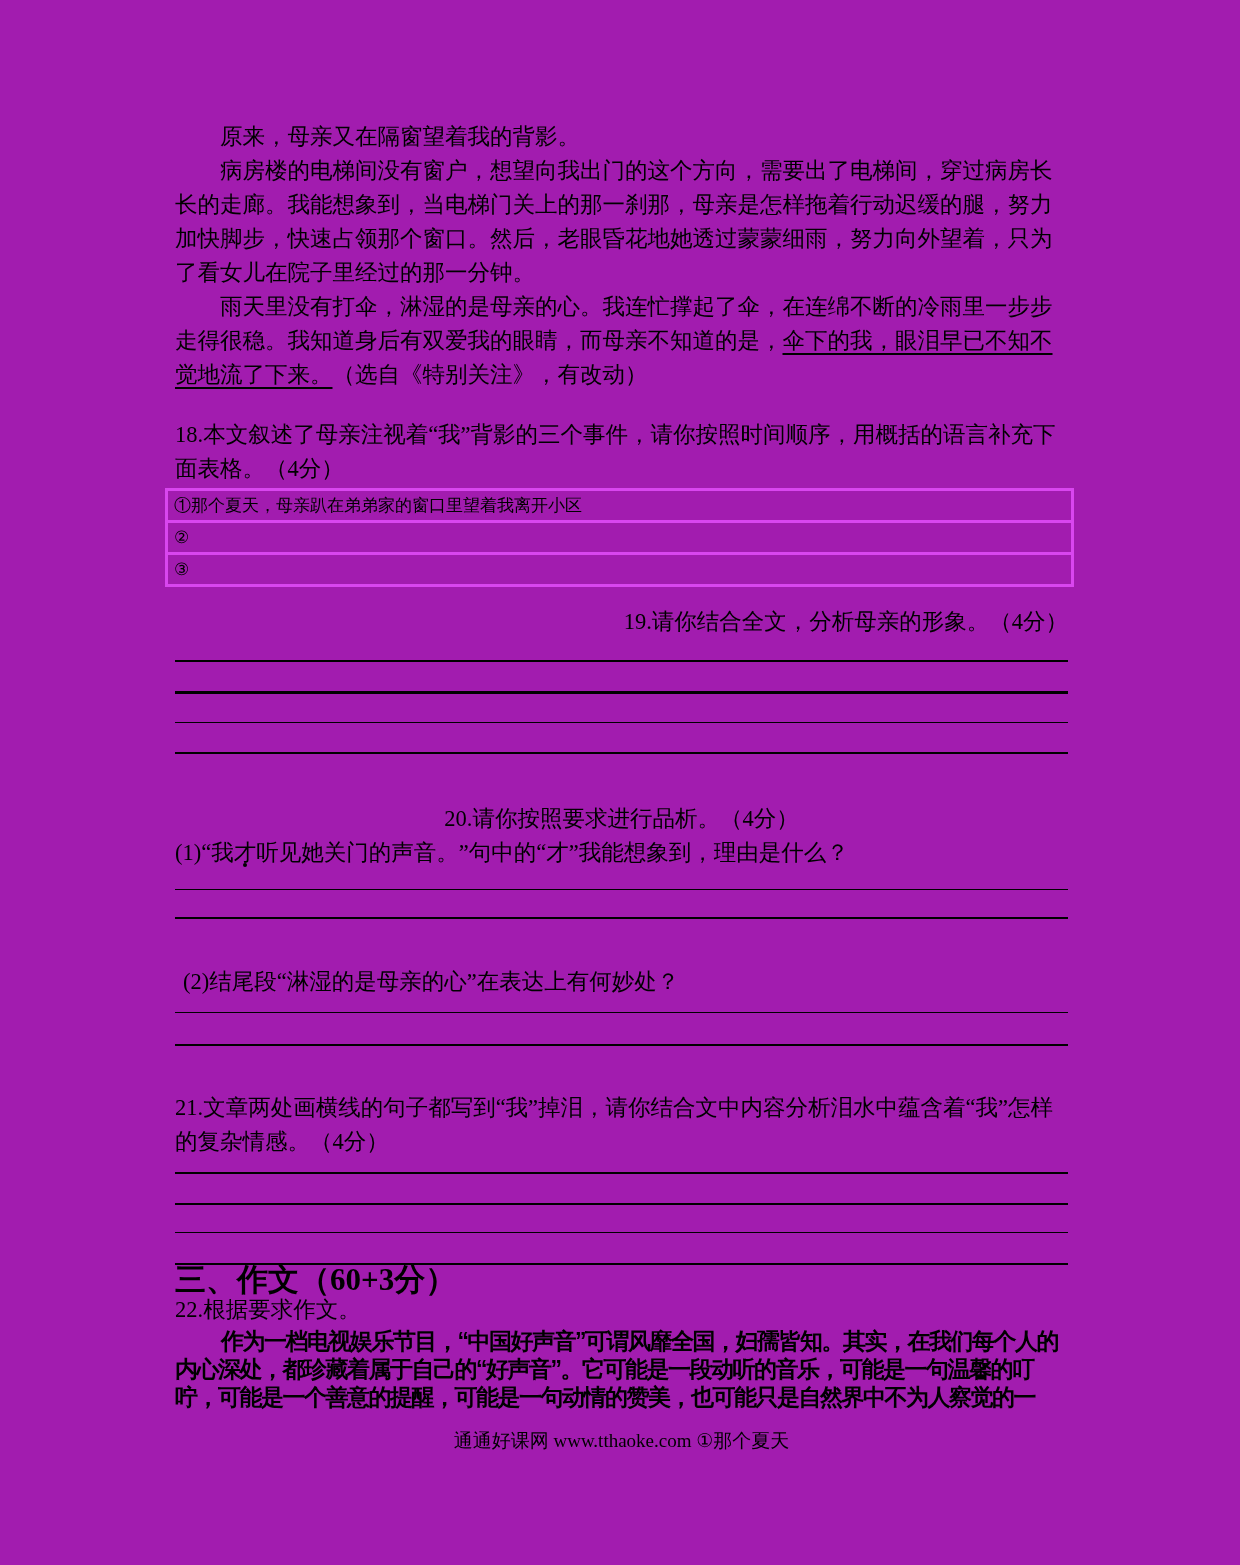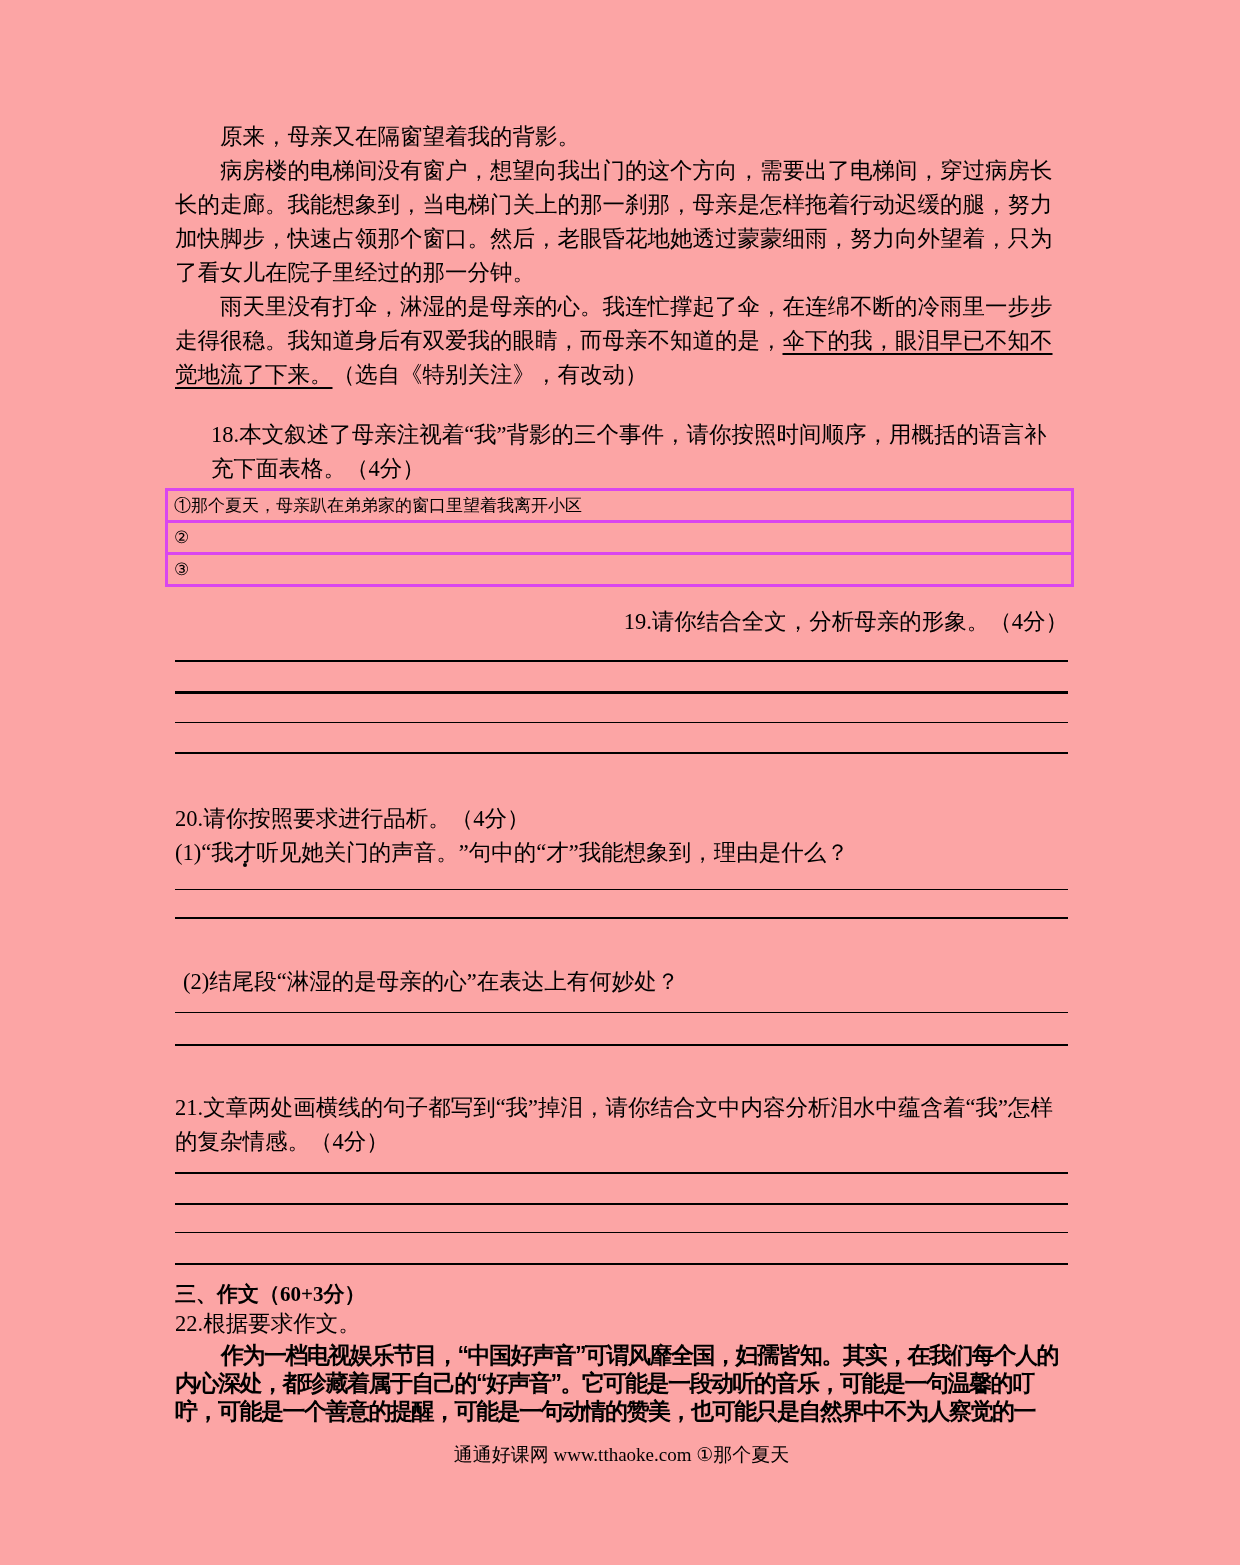--- a/index.html
+++ b/index.html
@@ -1,21 +1,21 @@
 <!DOCTYPE html>
 <html><head>
 <meta charset="utf-8">
 <style>
   html, body { margin: 0; padding: 0; background: #ffffff; }
   .page {
     position: relative;
     width: 1240px;
     height: 1565px;
     box-sizing: border-box;
-    background: #fca5a5;
+    background: #a21caf;
     padding: 120px 172px 0 175px;
     font-family: "Liberation Serif", "DejaVu Serif", serif;
     font-size: 22.5px;
     line-height: 34px;
     color: #000000;
   }
   p { margin: 0; }
   .indent { text-indent: 2em; }
   .u-line {
     text-decoration: underline;
@@ -28,21 +28,21 @@
     content: "";
     position: absolute;
     left: 50%;
     margin-left: -2px;
     top: 27px;
     width: 4px;
     height: 4px;
     border-radius: 50%;
     background: #000;
   }
-  .q18 { margin-top: 26px; margin-left: 36px; }
+  .q18 { margin-top: 26px; }
   .answer-table {
     border-collapse: collapse;
     width: calc(100% + 16px);
     margin-left: -10px;
     margin-top: 2px;
     table-layout: fixed;
   }
   .answer-table td {
     border: 3px solid #d946ef;
     height: 29px;
@@ -57,27 +57,26 @@
   .b2 { border-bottom: 2px solid #000; }
   .b3 { border-bottom: 3px solid #000; }
   .mt13 { margin-top: 13px; }
   .mt19 { margin-top: 19px; }
   .mt21 { margin-top: 21px; }
   .mt27 { margin-top: 27px; }
   .mt28 { margin-top: 28px; }
   .mt29 { margin-top: 29px; }
   .mt30 { margin-top: 30px; }
   .mt31 { margin-top: 31px; }
-  .q20 { margin-top: 48px; }
+  .q20 { margin-top: 48px; text-align: center; }
   .q20p2 { margin-top: 46px; padding-left: 8px; }
   .q21 { margin-top: 45px; }
   .section-heading {
-    margin-top: 14px;
     font-weight: bold;
-    font-size: 21px;
+    font-size: 31px;
     line-height: 30px;
   }
   .q22 { line-height: 30px; }
   .essay-prompt {
     font-family: "Liberation Sans", "DejaVu Sans", sans-serif;
     font-weight: bold;
     font-size: 23px;
     line-height: 28px;
     letter-spacing: -1.5px;
     text-indent: 2em;

